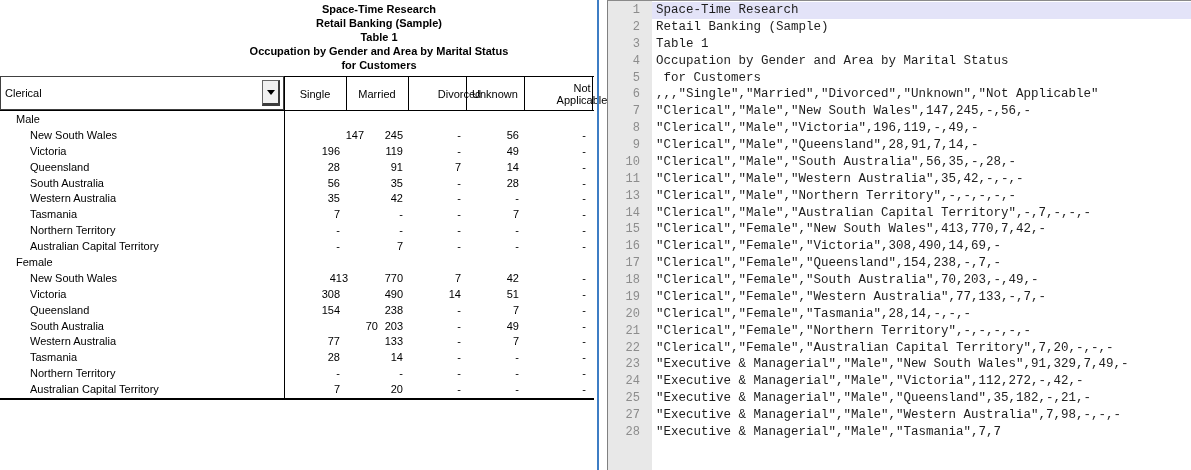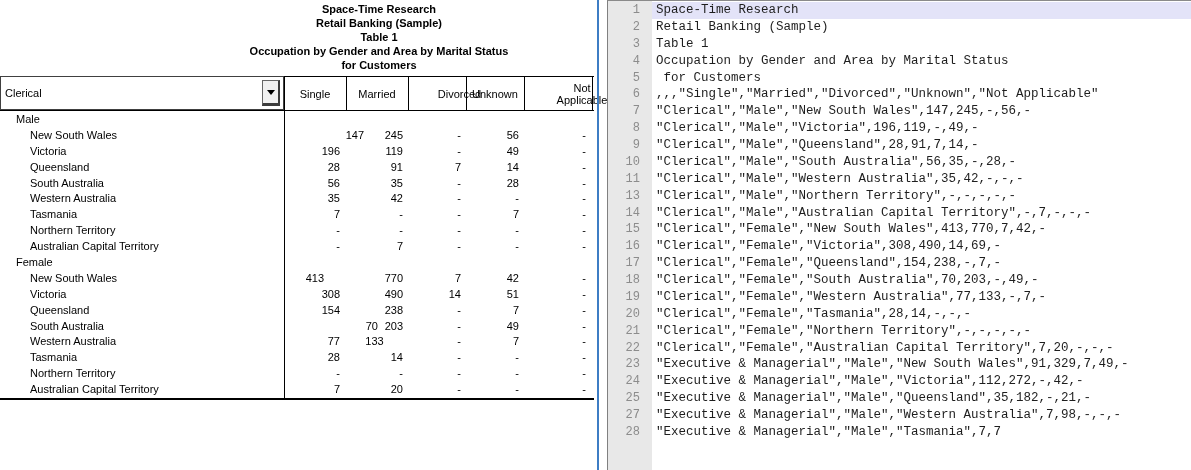--- a/index.html
+++ b/index.html
@@ -97,25 +97,25 @@
       <div class="row group"><span class="rlabel">Male</span></div>
       <div class="row"><span class="rlabel">New South Wales</span><span class="vcell" style="left: 284px; width: 56px; margin-left: 24px;">147</span><span class="vcell" style="left: 346px; width: 57px;">245</span><span class="vcell" style="left: 408px; width: 53px;">-</span><span class="vcell" style="left: 466px; width: 53px;">56</span><span class="vcell" style="left: 524px; width: 62px;">-</span></div>
       <div class="row"><span class="rlabel">Victoria</span><span class="vcell" style="left: 284px; width: 56px;">196</span><span class="vcell" style="left: 346px; width: 57px;">119</span><span class="vcell" style="left: 408px; width: 53px;">-</span><span class="vcell" style="left: 466px; width: 53px;">49</span><span class="vcell" style="left: 524px; width: 62px;">-</span></div>
       <div class="row"><span class="rlabel">Queensland</span><span class="vcell" style="left: 284px; width: 56px;">28</span><span class="vcell" style="left: 346px; width: 57px;">91</span><span class="vcell" style="left: 408px; width: 53px;">7</span><span class="vcell" style="left: 466px; width: 53px;">14</span><span class="vcell" style="left: 524px; width: 62px;">-</span></div>
       <div class="row"><span class="rlabel">South Australia</span><span class="vcell" style="left: 284px; width: 56px;">56</span><span class="vcell" style="left: 346px; width: 57px;">35</span><span class="vcell" style="left: 408px; width: 53px;">-</span><span class="vcell" style="left: 466px; width: 53px;">28</span><span class="vcell" style="left: 524px; width: 62px;">-</span></div>
       <div class="row"><span class="rlabel">Western Australia</span><span class="vcell" style="left: 284px; width: 56px;">35</span><span class="vcell" style="left: 346px; width: 57px;">42</span><span class="vcell" style="left: 408px; width: 53px;">-</span><span class="vcell" style="left: 466px; width: 53px;">-</span><span class="vcell" style="left: 524px; width: 62px;">-</span></div>
       <div class="row"><span class="rlabel">Tasmania</span><span class="vcell" style="left: 284px; width: 56px;">7</span><span class="vcell" style="left: 346px; width: 57px;">-</span><span class="vcell" style="left: 408px; width: 53px;">-</span><span class="vcell" style="left: 466px; width: 53px;">7</span><span class="vcell" style="left: 524px; width: 62px;">-</span></div>
       <div class="row"><span class="rlabel">Northern Territory</span><span class="vcell" style="left: 284px; width: 56px;">-</span><span class="vcell" style="left: 346px; width: 57px;">-</span><span class="vcell" style="left: 408px; width: 53px;">-</span><span class="vcell" style="left: 466px; width: 53px;">-</span><span class="vcell" style="left: 524px; width: 62px;">-</span></div>
       <div class="row"><span class="rlabel">Australian Capital Territory</span><span class="vcell" style="left: 284px; width: 56px;">-</span><span class="vcell" style="left: 346px; width: 57px;">7</span><span class="vcell" style="left: 408px; width: 53px;">-</span><span class="vcell" style="left: 466px; width: 53px;">-</span><span class="vcell" style="left: 524px; width: 62px;">-</span></div>
       <div class="row group"><span class="rlabel">Female</span></div>
-      <div class="row"><span class="rlabel">New South Wales</span><span class="vcell" style="left: 268px; width: 56px; padding-left: 16px;">413</span><span class="vcell" style="left: 346px; width: 57px;">770</span><span class="vcell" style="left: 408px; width: 53px;">7</span><span class="vcell" style="left: 466px; width: 53px;">42</span><span class="vcell" style="left: 524px; width: 62px;">-</span></div>
+      <div class="row"><span class="rlabel">New South Wales</span><span class="vcell" style="left: 292px; width: 56px; padding-left: 16px;">413</span><span class="vcell" style="left: 346px; width: 57px;">770</span><span class="vcell" style="left: 408px; width: 53px;">7</span><span class="vcell" style="left: 466px; width: 53px;">42</span><span class="vcell" style="left: 524px; width: 62px;">-</span></div>
       <div class="row"><span class="rlabel">Victoria</span><span class="vcell" style="left: 284px; width: 56px;">308</span><span class="vcell" style="left: 346px; width: 57px;">490</span><span class="vcell" style="left: 408px; width: 53px;">14</span><span class="vcell" style="left: 466px; width: 53px;">51</span><span class="vcell" style="left: 524px; width: 62px;">-</span></div>
       <div class="row"><span class="rlabel">Queensland</span><span class="vcell" style="left: 284px; width: 56px;">154</span><span class="vcell" style="left: 346px; width: 57px;">238</span><span class="vcell" style="left: 408px; width: 53px;">-</span><span class="vcell" style="left: 466px; width: 53px;">7</span><span class="vcell" style="left: 524px; width: 62px;">-</span></div>
       <div class="row"><span class="rlabel">South Australia</span><span class="vcell" style="left: 284px; width: 56px; margin-left: 38px;">70</span><span class="vcell" style="left: 346px; width: 57px;">203</span><span class="vcell" style="left: 408px; width: 53px;">-</span><span class="vcell" style="left: 466px; width: 53px;">49</span><span class="vcell" style="left: 524px; width: 62px;">-</span></div>
-      <div class="row"><span class="rlabel">Western Australia</span><span class="vcell" style="left: 284px; width: 56px;">77</span><span class="vcell" style="left: 346px; width: 57px; text-align: center;">133</span><span class="vcell" style="left: 408px; width: 53px;">-</span><span class="vcell" style="left: 466px; width: 53px;">7</span><span class="vcell" style="left: 524px; width: 62px;">-</span></div>
+      <div class="row"><span class="rlabel">Western Australia</span><span class="vcell" style="left: 284px; width: 56px;">77</span><span class="vcell" style="left: 346px; width: 57px;">133</span><span class="vcell" style="left: 408px; width: 53px;">-</span><span class="vcell" style="left: 466px; width: 53px;">7</span><span class="vcell" style="left: 524px; width: 62px;">-</span></div>
       <div class="row"><span class="rlabel">Tasmania</span><span class="vcell" style="left: 284px; width: 56px;">28</span><span class="vcell" style="left: 346px; width: 57px;">14</span><span class="vcell" style="left: 408px; width: 53px;">-</span><span class="vcell" style="left: 466px; width: 53px;">-</span><span class="vcell" style="left: 524px; width: 62px;">-</span></div>
       <div class="row"><span class="rlabel">Northern Territory</span><span class="vcell" style="left: 284px; width: 56px;">-</span><span class="vcell" style="left: 346px; width: 57px;">-</span><span class="vcell" style="left: 408px; width: 53px;">-</span><span class="vcell" style="left: 466px; width: 53px;">-</span><span class="vcell" style="left: 524px; width: 62px;">-</span></div>
       <div class="row"><span class="rlabel">Australian Capital Territory</span><span class="vcell" style="left: 284px; width: 56px;">7</span><span class="vcell" style="left: 346px; width: 57px;">20</span><span class="vcell" style="left: 408px; width: 53px;">-</span><span class="vcell" style="left: 466px; width: 53px;">-</span><span class="vcell" style="left: 524px; width: 62px;">-</span></div>
     </div>
 </div>
 
 <div class="splitter"></div>
 
 <div class="editor">
   <div class="gutter-bg"></div>

